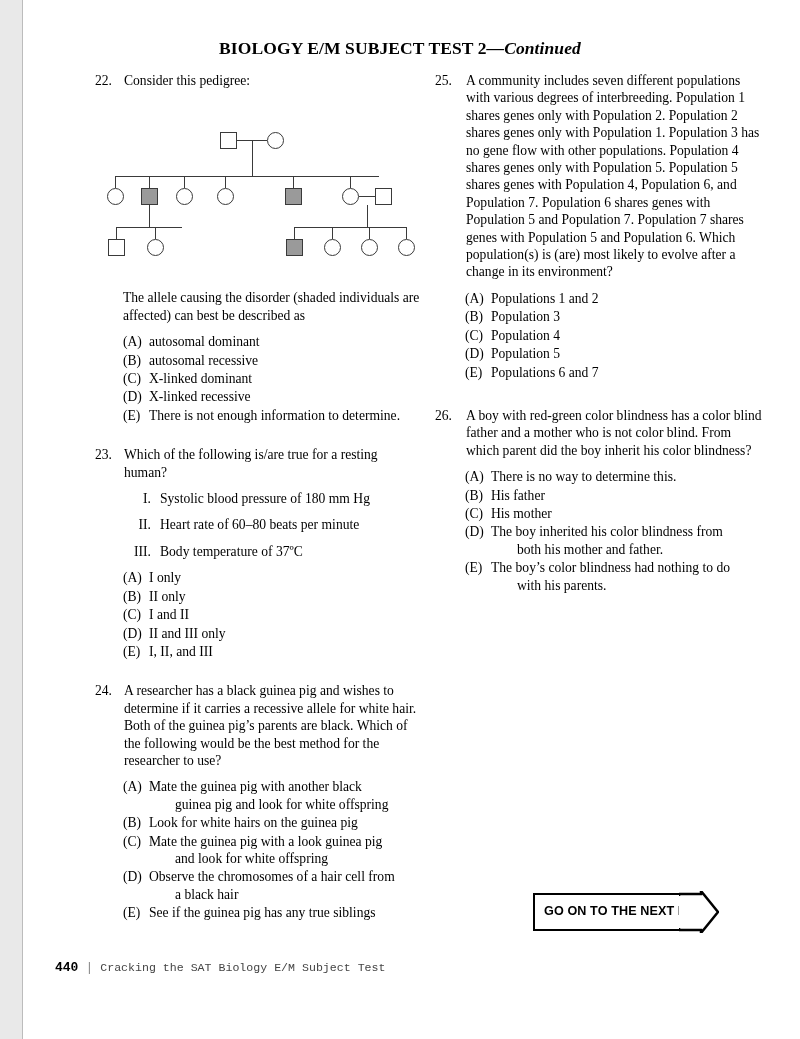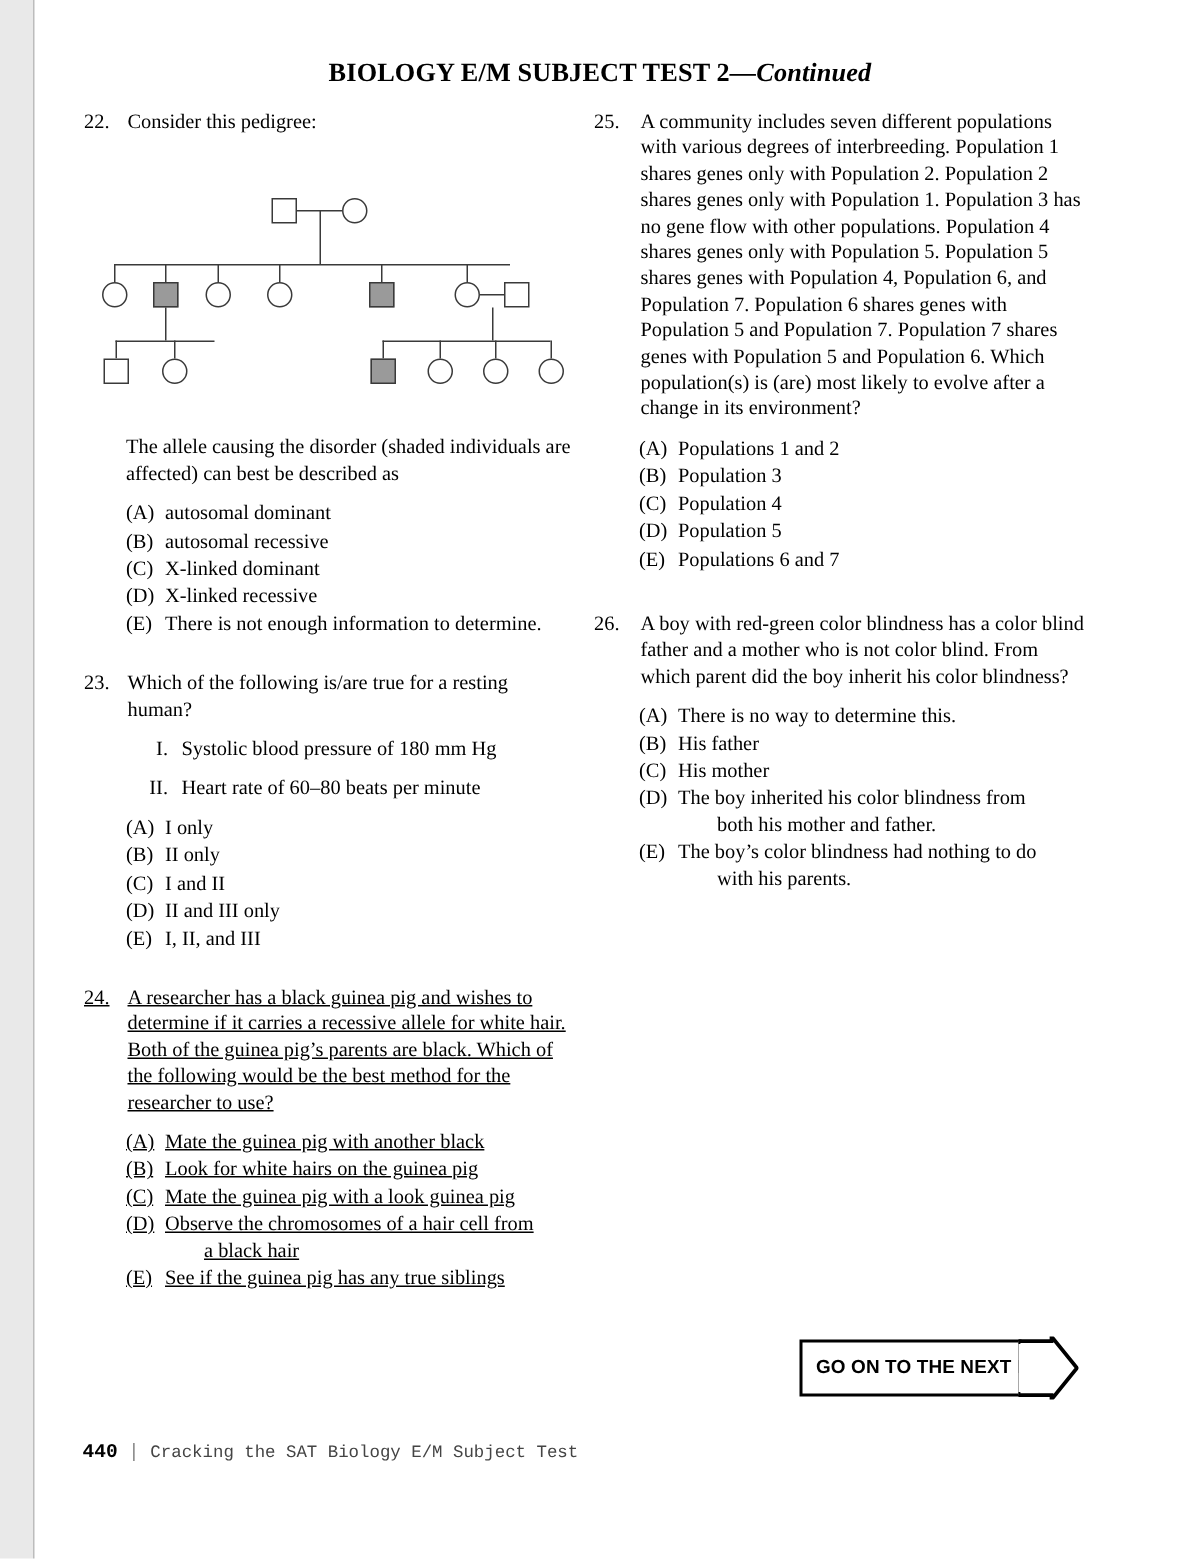--- a/index.html
+++ b/index.html
@@ -43,20 +43,21 @@
     letter-spacing: 0.1px;
   }
   .page-title .cont {
     font-style: italic;
   }
   .col {
     position: absolute;
     top: 72px;
     font-size: 13.6px;
     line-height: 17.4px;
+    margin-left: 39px;
   }
   .col-left { left: 55px; width: 330px; }
   .col-right { left: 395px; width: 330px; }
 
   .q {
     position: relative;
     margin-bottom: 12px;
   }
   .q-head {
     display: flex;
@@ -284,20 +285,24 @@
       </div>
       <div class="roman-list">
         <div class="roman-item">
           <div class="roman-num">I.</div>
           <div>Systolic blood pressure of 180 mm Hg</div>
         </div>
         <div class="roman-item">
           <div class="roman-num">II.</div>
           <div>Heart rate of 60–80 beats per minute</div>
         </div>
+        <div class="roman-item">
+          <div class="roman-num">III.</div>
+          <div>Body temperature of 37ºC</div>
+        </div>
       </div>
       <div class="choices">
         <div class="choice">
           <div class="choice-letter">(A)</div>
           <div class="choice-text">I only</div>
         </div>
         <div class="choice">
           <div class="choice-letter">(B)</div>
           <div class="choice-text">II only</div>
         </div>
@@ -309,40 +314,42 @@
           <div class="choice-letter">(D)</div>
           <div class="choice-text">II and III only</div>
         </div>
         <div class="choice">
           <div class="choice-letter">(E)</div>
           <div class="choice-text">I, II, and III</div>
         </div>
       </div>
     </div>
 
-    <div class="q" style="margin-top:22px;text-decoration:underline;">
+    <div class="q" style="margin-top:22px;">
       <div class="q-head">
         <div class="q-num">24.</div>
         <div class="q-text">A researcher has a black guinea pig and wishes to determine if it carries a recessive allele for white hair.  Both of the guinea pig’s parents are black.  Which of the following would be the best method for the researcher to use?</div>
       </div>
       <div class="choices">
         <div class="choice">
           <div class="choice-letter">(A)</div>
           <div class="choice-text">
             <span>Mate the guinea pig with another black</span>
+            <span class="cont-line">guinea pig and look for white offspring</span>
           </div>
         </div>
         <div class="choice">
           <div class="choice-letter">(B)</div>
           <div class="choice-text">Look for white hairs on the guinea pig</div>
         </div>
         <div class="choice">
           <div class="choice-letter">(C)</div>
           <div class="choice-text">
             <span>Mate the guinea pig with a look guinea pig</span>
+            <span class="cont-line">and look for white offspring</span>
           </div>
         </div>
         <div class="choice">
           <div class="choice-letter">(D)</div>
           <div class="choice-text">
             <span>Observe the chromosomes of a hair cell from</span>
             <span class="cont-line">a black hair</span>
           </div>
         </div>
         <div class="choice">

